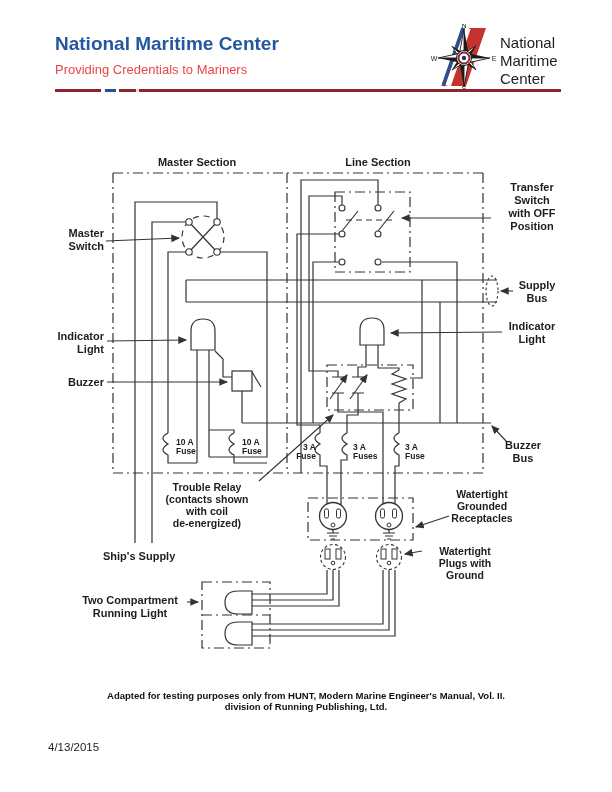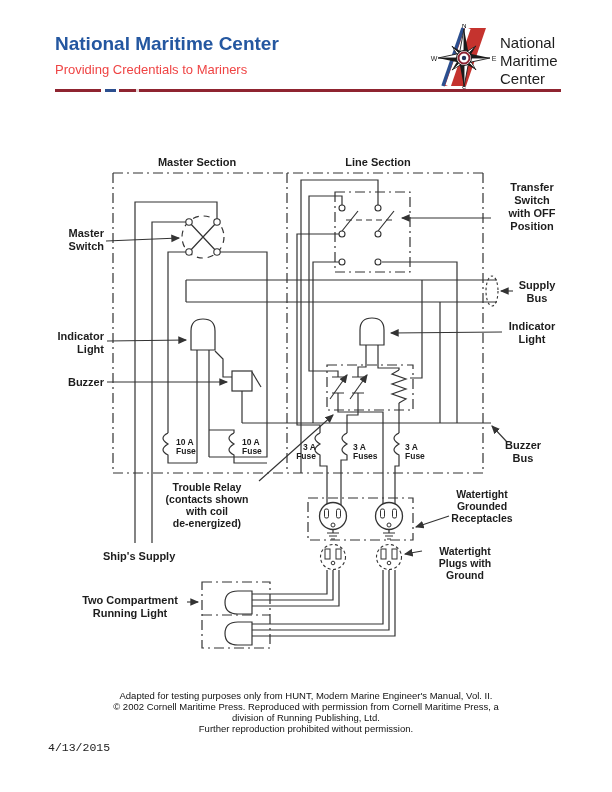--- a/index.html
+++ b/index.html
@@ -6,22 +6,22 @@
   .page{position:relative;width:612px;height:792px;background:#ffffff;overflow:hidden;
         font-family:"Liberation Sans",sans-serif;color:#1d1d1d;}
   .nmc-title{position:absolute;left:55px;top:33px;font-size:19px;font-weight:bold;color:#2457a0;}
   .nmc-sub{position:absolute;left:55px;top:62px;font-size:13px;color:#ef4444;}
   .divider{position:absolute;left:55px;top:89px;width:506px;height:3px;display:flex;}
   .divider span{height:3px;display:block;}
   .doc-title{position:absolute;left:0;top:110px;width:612px;text-align:center;
              font-size:16px;font-weight:bold;color:#111;letter-spacing:.5px;}
   .diagram-svg{position:absolute;left:0;top:0;}
   .footer{position:absolute;left:0;top:690px;width:612px;text-align:center;
-          font-size:9.5px;font-weight:normal;color:#111;line-height:11px;}
-  .date{position:absolute;left:48px;top:741px;font-family:Liberation Mono, monospace;
+          font-size:9.5px;font-weight:bold;color:#111;line-height:11px;}
+  .date{position:absolute;left:48px;top:741px;font-family:Liberation Sans, sans-serif;
         font-size:11.5px;color:#222;text-align:right;}
   svg text{font-family:"Liberation Sans",sans-serif;fill:#1d1d1d;}
   .lbl{font-size:11px;font-weight:bold;}
   .lbl-s{font-size:8.5px;font-weight:bold;}
   .lbl-m{font-size:10.5px;font-weight:bold;}
   .wire{stroke:#333;stroke-width:1.2;fill:none;}
   .dashdot{stroke:#333;stroke-width:1.2;fill:none;stroke-dasharray:10 4 2 4;}
   .arrow{stroke:#333;stroke-width:1.1;fill:none;}
   .term{fill:#fff;stroke:#333;stroke-width:1.1;}
 </style>
@@ -280,19 +280,17 @@
 
       <text class="lbl" x="103" y="560">Ship's Supply</text>
 
       <text class="lbl" x="130" y="604" text-anchor="middle">Two Compartment</text>
       <text class="lbl" x="130" y="617" text-anchor="middle">Running Light</text>
     </g>
   </svg>
 
   <div class="footer">
     <div>Adapted for testing purposes only from HUNT, Modern Marine Engineer's Manual, Vol. II.</div>
-    <div>© 2002 Cornell Maritime Press. Reproduced with permission from Cornell Maritime Press, a</div>
     <div>division of Running Publishing, Ltd.</div>
-    <div>Further reproduction prohibited without permission.</div>
   </div>
   <div class="date">4/13/2015</div>
 
 </div>
 
 </body></html>

